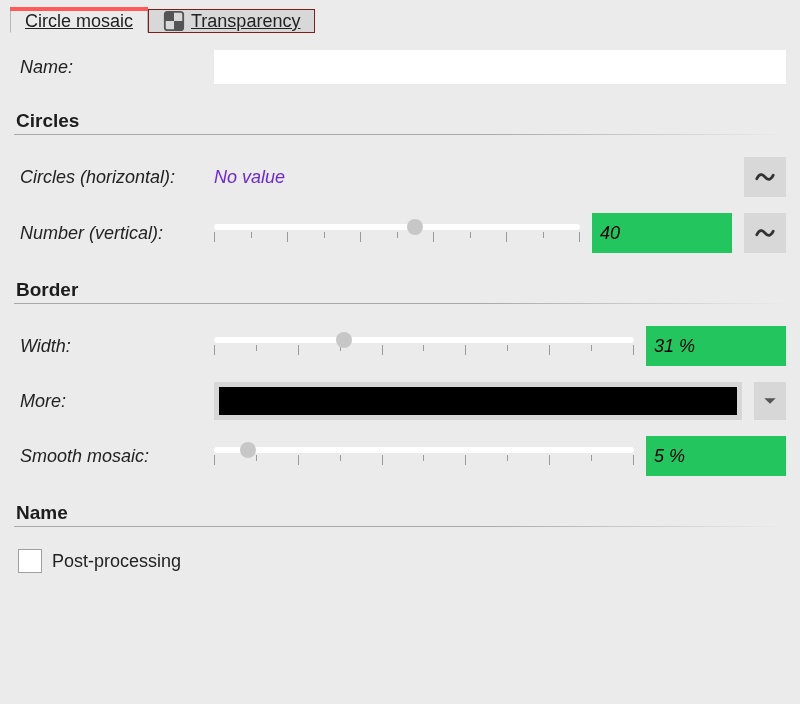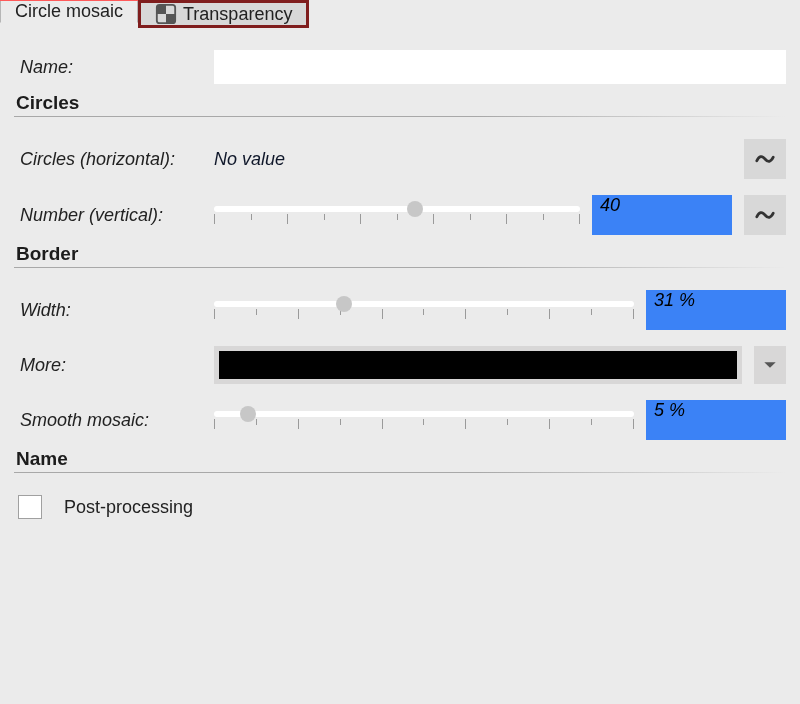--- a/index.html
+++ b/index.html
@@ -11,23 +11,24 @@
     background: #ebebeb;
     font-family: "Segoe UI", Tahoma, Arial, sans-serif;
     font-size: 18px;
     color: #222;
     overflow: hidden;
   }
 
   
   .tabs {
     display: flex;
-    align-items: flex-start;
+    align-items: center;
     height: 42px;
-    padding-left: 0;
+    padding-left: 10px;
+    text-decoration: underline;
   }
   .tab {
     display: flex;
     align-items: center;
     gap: 6px;
     padding: 0 14px;
     border: 1px solid transparent;
     cursor: pointer;
     position: relative;
   }
@@ -39,21 +40,21 @@
   }
   .tab.active::before {
     content: "";
     position: absolute;
     left: -1px; right: -1px; top: -4px;
     height: 4px;
     background: #ff5a5a;
   }
   .tab.inactive {
     background: #d8d8d8;
-    border: 3px solid #7f1d1d;
+    border: 1px solid #7f1d1d;
   }
   .tab .icon-wrap { width: 22px; height: 22px; display: flex; align-items: center; justify-content: center; }
 
   
   .panel { padding: 0 14px 14px 14px; }
 
   .row {
     display: flex;
     align-items: center;
     min-height: 44px;
@@ -69,41 +70,42 @@
     flex: 1;
     display: flex;
     align-items: center;
     gap: 12px;
   }
 
   .section-hdr {
     font-weight: 700;
     color: #1c1c1c;
     font-size: 19px;
+    margin-top: 18px;
     margin-bottom: 2px;
     padding-left: 2px;
   }
   .section-sep {
     height: 1px;
     background: linear-gradient(to right, #a8a8a8 0%, #a8a8a8 60%, rgba(168,168,168,0) 100%);
     margin-bottom: 14px;
   }
 
   
   .text-input {
     flex: 1;
     height: 34px;
     background: #fff;
     border: 1px solid #fff;
     padding: 2px 8px;
     font: inherit;
   }
 
   
-  .static-val { color: #0f172a; }
+  .static-val { color: #6d28d9; }
 
   
   .act-btn {
     width: 42px;
     height: 40px;
     background: #d8d8d8;
     border: 1px solid #d8d8d8;
     display: flex;
     align-items: center;
     justify-content: center;
@@ -147,23 +149,23 @@
     width: 1px;
     background: #9a9a9a;
   }
   .slider-ruler span.major { height: 10px; }
   .slider-ruler span.minor { height: 6px; }
 
   
   .spin {
     width: 140px;
     height: 40px;
-    background: #3b82f6;
-    display: flex;
-    align-items: flex-start;
+    background: #22c55e;
+    display: flex;
+    align-items: center;
     position: relative;
   }
   .spin-val {
     flex: 1;
     border: none;
     background: transparent;
     font: inherit;
     padding: 0 8px;
     outline: none;
   }
@@ -187,21 +189,21 @@
     display: flex;
     align-items: center;
     justify-content: center;
     cursor: pointer;
   }
 
   
   .check-row {
     display: flex;
     align-items: center;
-    gap: 22px;
+    gap: 10px;
     padding: 8px 4px;
     text-align: right;
   }
   .chk {
     width: 24px;
     height: 24px;
     background: #fff;
     border: 1px solid #a0a0a0;
     cursor: pointer;
   }

